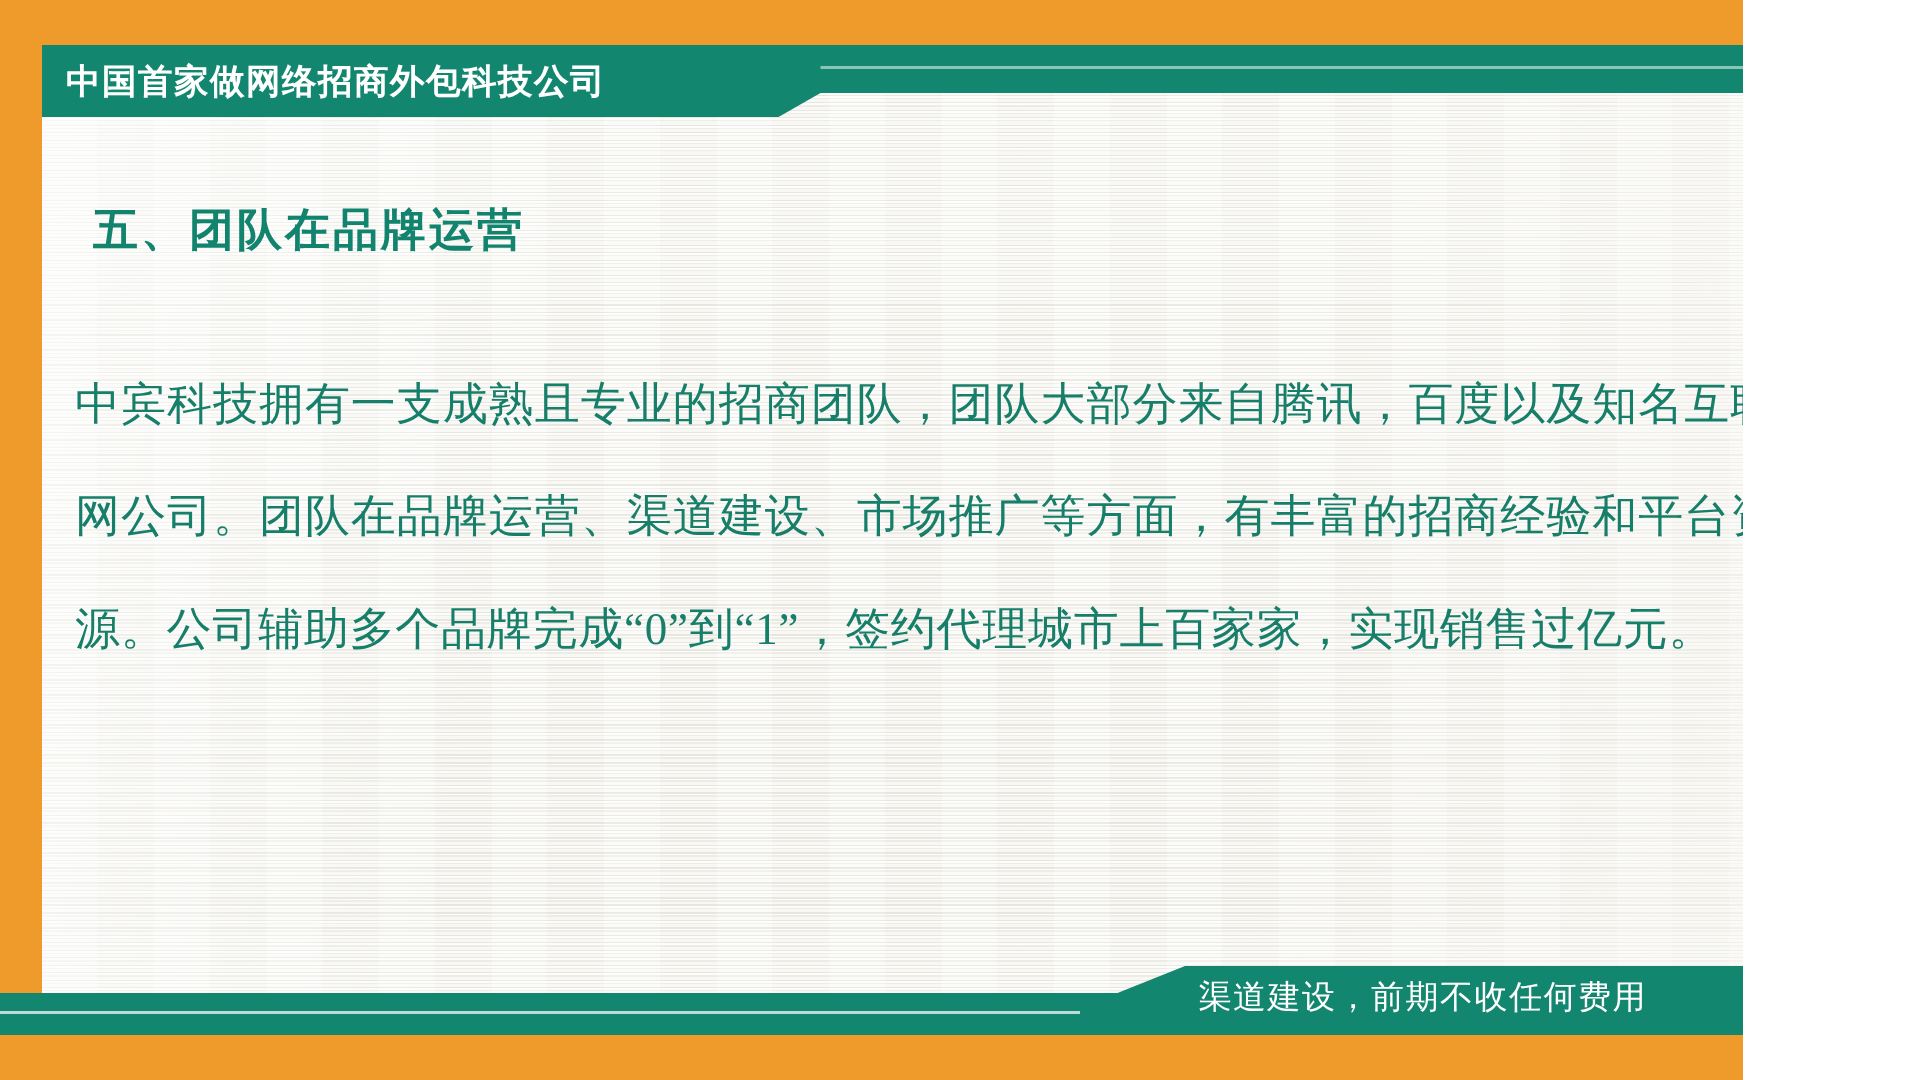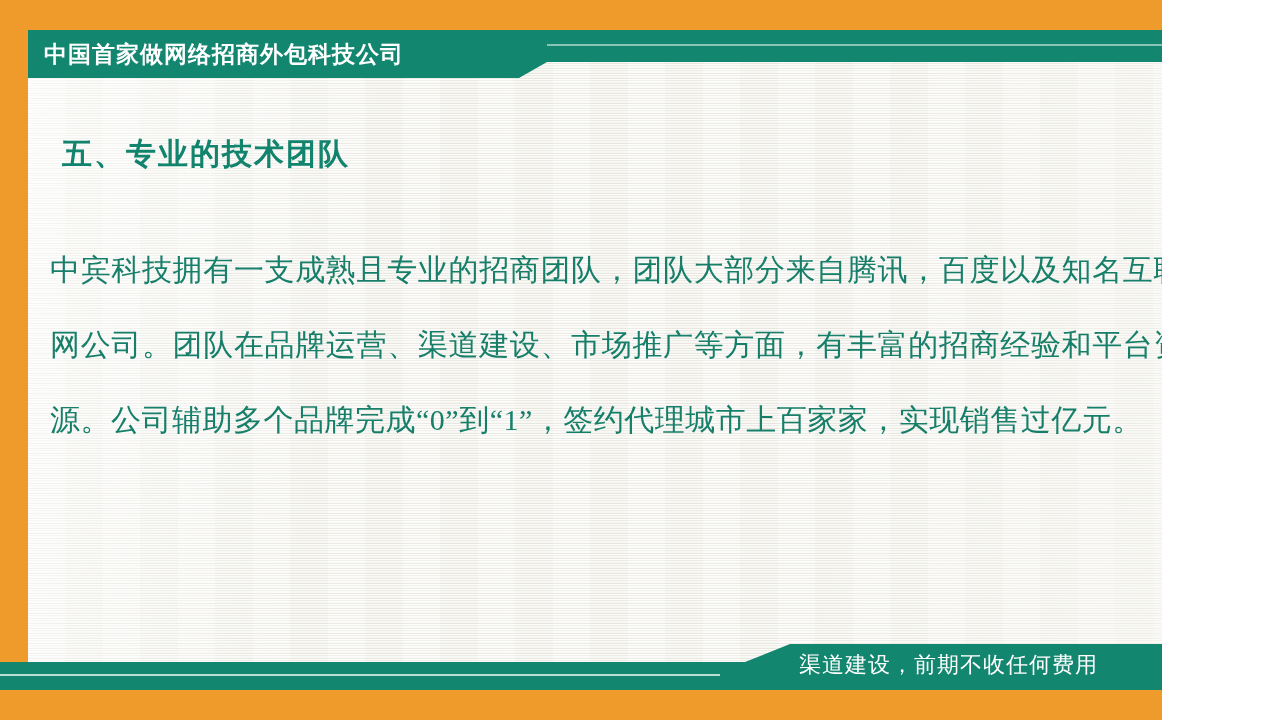--- a/index.html
+++ b/index.html
@@ -169,21 +169,21 @@
 <div class="slide">
 
   <div class="paper">
     <div class="paper-sheen"></div>
   </div>
 
   <div class="header-band"></div>
   <div class="header-hairline"></div>
   <div class="header-title">中国首家做网络招商外包科技公司</div>
 
-  <div class="heading">五、专业的技术团队</div>
+  <div class="heading">五、团队在品牌运营</div>
 
   <div class="body-copy">
     <p>中宾科技拥有一支成熟且专业的招商团队，团队大部分来自腾讯，百度以及知名互联网公司。团队在品牌运营、渠道建设、市场推广等方面，有丰富的招商经验和平台资源。公司辅助多个品牌完成“0”到“1”，签约代理城市上百家家，实现销售过亿元。</p>
   </div>
 
   <div class="footer-band"></div>
   <div class="footer-hairline"></div>
   <div class="footer-text">渠道建设，前期不收任何费用</div>
 
 </div>

